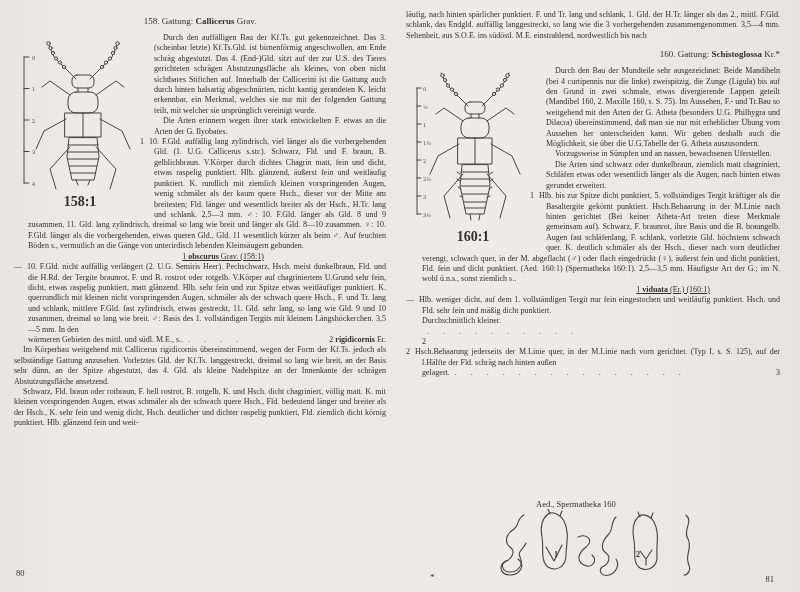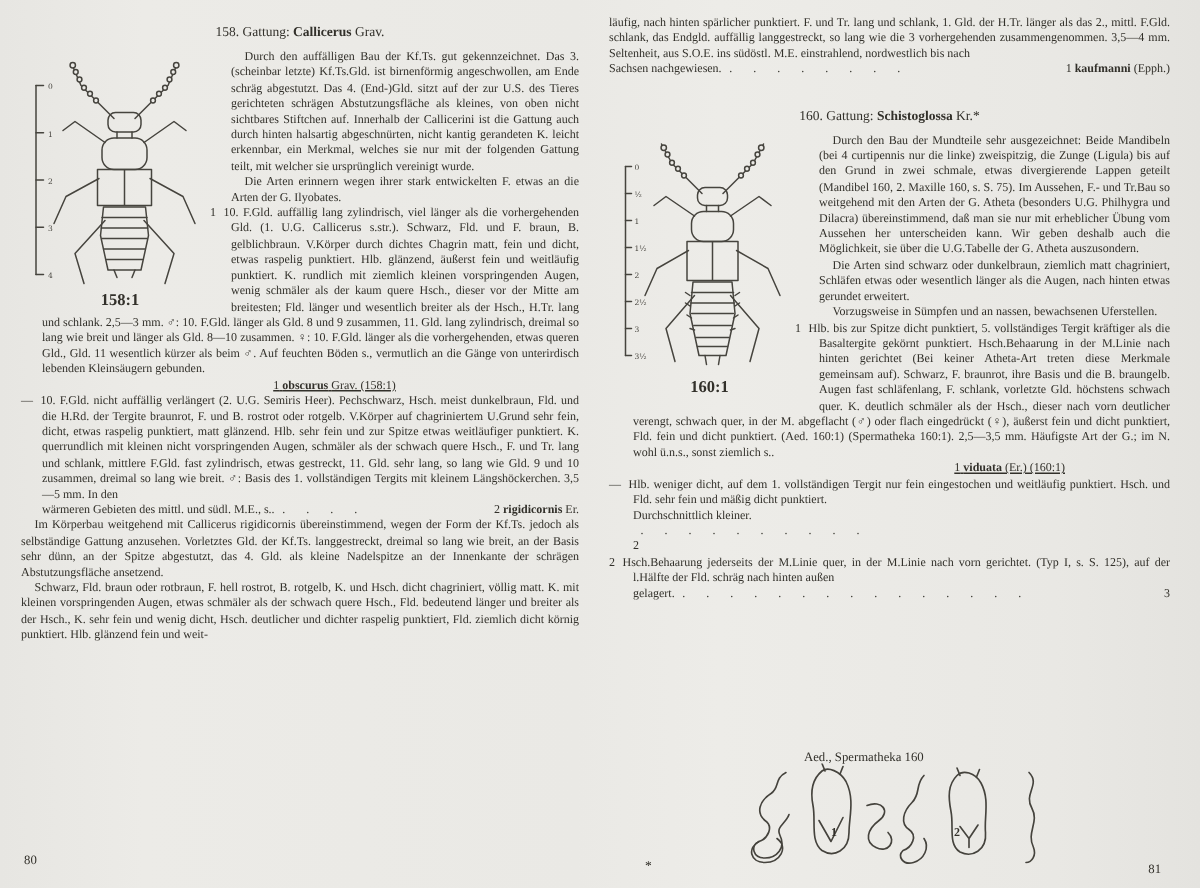--- a/index.html
+++ b/index.html
@@ -22,21 +22,21 @@
   .tailrow{display:flex;align-items:baseline;font-size:8px;line-height:10.4px;padding-left:14px;}
   .tailrow .dots{flex:1;overflow:hidden;white-space:nowrap;word-spacing:12px;padding:0 5px;}
   .bold{font-weight:bold;}
   .res{font-size:8px;line-height:10.6px;text-decoration:underline;}
   .res-center{text-align:center;padding-left:46px;}
   .res-right{text-align:right;padding-right:70px;}
 
   .figfloat{float:left;text-align:center;}
   #fig158{width:132px;margin:2px 8px 2px 0;}
   #fig160{width:130px;margin:2px 8px 2px 2px;}
-  .figlabel{font-size:11px;font-weight:bold;display:block;margin-top:1px;}
+  .figlabel{font-size:14px;font-weight:bold;display:block;margin-top:1px;}
   svg{display:block;}
   .bug path,.bug line,.bug rect,.bug ellipse,.bug polyline,.bug circle{stroke:#46443e;fill:none;stroke-width:1;stroke-linecap:round;stroke-linejoin:round;}
   .bug circle.bead{fill:#eae9e5;}
   .bug text{font-family:"DejaVu Serif",serif;font-size:5px;fill:#46443e;stroke:none;}
   .sperm path{stroke:#45433d;fill:none;stroke-width:1.1;stroke-linecap:round;stroke-linejoin:round;}
 
   .pageno{position:absolute;font-size:8.5px;}
   #pn-80{left:16px;bottom:14px;}
   #pn-81{right:26px;bottom:8px;}
   #footstar{position:absolute;left:30px;bottom:10px;font-size:9px;}
@@ -125,27 +125,22 @@
 
   <p class="txt ind">Im Körperbau weitgehend mit Callicerus rigidicornis übereinstimmend, wegen der Form der Kf.Ts. jedoch als selbständige Gattung anzusehen. Vorletztes Gld. der Kf.Ts. langgestreckt, dreimal so lang wie breit, an der Basis sehr dünn, an der Spitze abgestutzt, das 4. Gld. als kleine Nadelspitze an der Innenkante der schrägen Abstutzungsfläche ansetzend.</p>
   <p class="txt ind">Schwarz, Fld. braun oder rotbraun, F. hell rostrot, B. rotgelb, K. und Hsch. dicht chagriniert, völlig matt. K. mit kleinen vorspringenden Augen, etwas schmäler als der schwach quere Hsch., Fld. bedeutend länger und breiter als der Hsch., K. sehr fein und wenig dicht, Hsch. deutlicher und dichter raspelig punktiert, Fld. ziemlich dicht körnig punktiert. Hlb. glänzend fein und weit-</p>
 
   <span class="pageno" id="pn-80">80</span>
 </div>
 
 <div class="page" id="page-r">
 
   <p class="txt">läufig, nach hinten spärlicher punktiert. F. und Tr. lang und schlank, 1. Gld. der H.Tr. länger als das 2., mittl. F.Gld. schlank, das Endgld. auffällig langgestreckt, so lang wie die 3 vorhergehenden zusammengenommen. 3,5—4 mm. Seltenheit, aus S.O.E. ins südöstl. M.E. einstrahlend, nordwestlich bis nach</p>
-  <div class="tailrow" style="padding-left:0;">
-    <span>Sachsen nachgewiesen.</span>
-    <span class="dots">. . . . . . . .</span>
-    <span><span>1</span> <span class="bold">kaufmanni</span> <span>(Epph.)</span></span>
-  </div>
-
-  <div class="gh" style="margin-top:20px;"><span>160. Gattung:</span> <span class="gname">Schistoglossa</span> <span>Kr.*</span></div>
+
+  <div class="gh" style="margin-top:8px;text-align:right;"><span>160. Gattung:</span> <span class="gname">Schistoglossa</span> <span>Kr.*</span></div>
 
   <div class="figfloat" id="fig160">
     <svg class="bug" width="130" height="160" viewBox="0 0 130 160">
 
       <line x1="9" y1="20" x2="9" y2="146"></line>
       <line x1="9" y1="20" x2="13" y2="20"></line>
         <line x1="9" y1="38" x2="13" y2="38"></line>
         <line x1="9" y1="56" x2="13" y2="56"></line>
         <line x1="9" y1="74" x2="13" y2="74"></line>
         <line x1="9" y1="92" x2="13" y2="92"></line>
@@ -195,22 +190,22 @@
         <path d="M79,53 L98,40 L106,46"></path>
       <path d="M51,76 L30,88 L22,106"></path>
         <path d="M83,76 L104,88 L112,106"></path>
       <path d="M55,106 L36,128 L42,150"></path>
         <path d="M79,106 L98,128 L92,150"></path>
     </svg>
     <span class="figlabel">160:1</span>
   </div>
 
   <p class="txt ind">Durch den Bau der Mundteile sehr ausgezeichnet: Beide Mandibeln (bei 4 curtipennis nur die linke) zweispitzig, die Zunge (Ligula) bis auf den Grund in zwei schmale, etwas divergierende Lappen geteilt (Mandibel 160, 2. Maxille 160, s. S. 75). Im Aussehen, F.- und Tr.Bau so weitgehend mit den Arten der G. Atheta (besonders U.G. Philhygra und Dilacra) übereinstimmend, daß man sie nur mit erheblicher Übung vom Aussehen her unterscheiden kann. Wir geben deshalb auch die Möglichkeit, sie über die U.G.Tabelle der G. Atheta auszusondern.</p>
+  <p class="txt ind">Vorzugsweise in Sümpfen und an nassen, bewachsenen Uferstellen.</p>
   <p class="txt ind">Die Arten sind schwarz oder dunkelbraun, ziemlich matt chagriniert, Schläfen etwas oder wesentlich länger als die Augen, nach hinten etwas gerundet erweitert.</p>
-  <p class="txt ind">Vorzugsweise in Sümpfen und an nassen, bewachsenen Uferstellen.</p>
 
   <p class="txt key" style="padding-left:16px;text-indent:-16px;"><span class="mk">1</span><span>Hlb. bis zur Spitze dicht punktiert, 5. vollständiges Tergit kräftiger als die Basaltergite gekörnt punktiert. Hsch.Behaarung in der M.Linie nach hinten gerichtet (Bei keiner Atheta-Art treten diese Merkmale gemeinsam auf). Schwarz, F. braunrot, ihre Basis und die B. braungelb. Augen fast schläfenlang, F. schlank, vorletzte Gld. höchstens schwach quer. K. deutlich schmäler als der Hsch., dieser nach vorn deutlicher verengt, schwach quer, in der M. abgeflacht (♂) oder flach eingedrückt (♀), äußerst fein und dicht punktiert, Fld. fein und dicht punktiert. (Aed. 160:1) (Spermatheka 160:1). 2,5—3,5 mm. Häufigste Art der G.; im N. wohl ü.n.s., sonst ziemlich s..</span></p>
   <div class="res res-right"><span>1</span> <span class="bold">viduata</span> <span>(Er.) (160:1)</span></div>
 
   <p class="txt key" style="padding-left:16px;text-indent:-16px;"><span class="mk">—</span><span>Hlb. weniger dicht, auf dem 1. vollständigen Tergit nur fein eingestochen und weitläufig punktiert. Hsch. und Fld. sehr fein und mäßig dicht punktiert.</span></p>
   <div class="tailrow" style="padding-left:16px;flex-direction:column;">
     <span>Durchschnittlich kleiner.</span>
     <span class="dots">. . . . . . . . . .</span>
     <span>2</span>
   </div>

